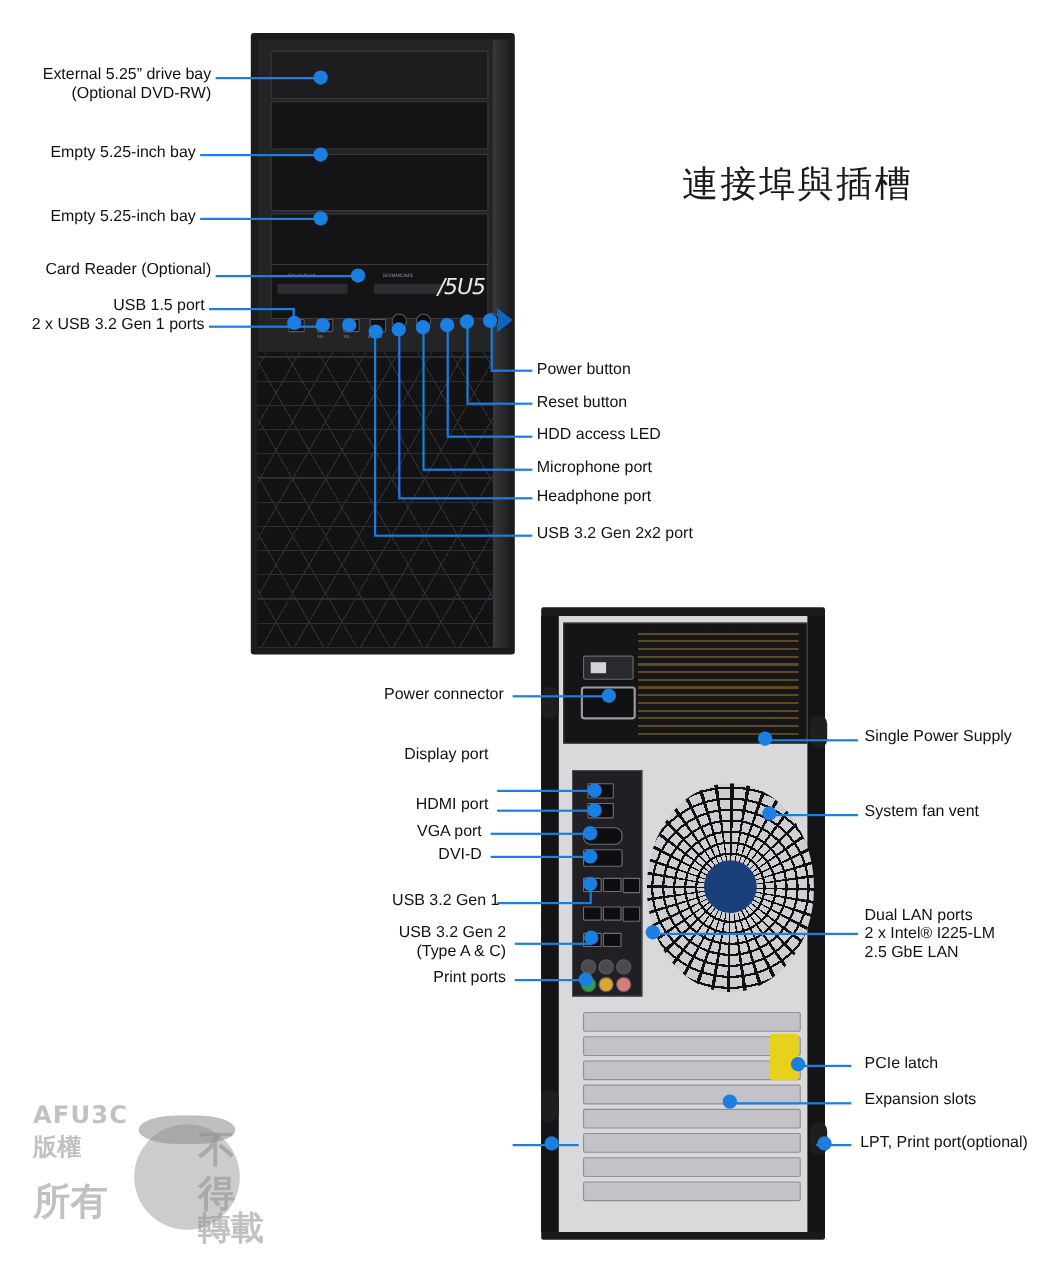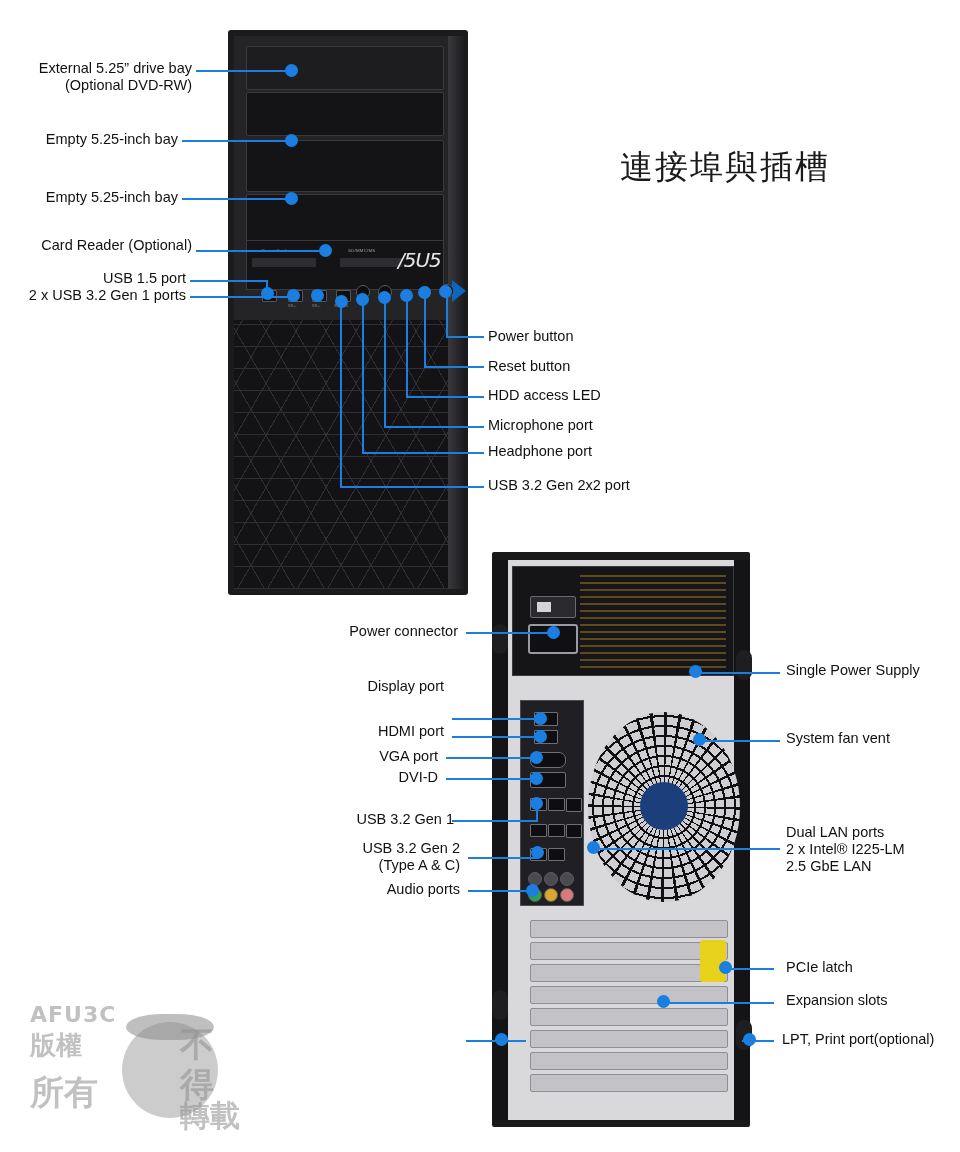--- a/index.html
+++ b/index.html
@@ -81,21 +81,21 @@
   .fan-hub{position:absolute;left:640px;top:782px;width:48px;height:48px;border-radius:50%;background:#1b3f7a;}
   .slots{position:absolute;left:530px;top:920px;width:196px;height:188px;}
   .slot{position:absolute;left:0;width:196px;height:16px;background:#c2c2c7;border:1px solid #8e8e95;border-radius:2px;}
   .pcie-latch{position:absolute;left:700px;top:940px;width:26px;height:42px;background:#e8d11a;border-radius:3px;}
   .thumb{position:absolute;width:16px;height:30px;border-radius:8px;background:#1e1e21;}
 
   
   .wm{position:absolute;left:30px;top:1000px;width:230px;height:130px;pointer-events:none;}
   .wm-txt{position:absolute;font-family:"DejaVu Sans",sans-serif;font-weight:bold;color:#8f8f8f;opacity:.55;}
   .wm-a{left:0px;top:2px;font-size:22px;letter-spacing:1px;}
-  .wm-b{left:0px;top:28px;font-size:26px;}
+  .wm-b{left:0px;top:28px;font-size:22px;}
   .wm-c{left:0px;top:70px;font-size:34px;}
   .wm-d{left:150px;top:22px;font-size:34px;}
   .wm-e{left:150px;top:62px;font-size:34px;}
   .wm-f{left:150px;top:96px;font-size:30px;}
   .wm-circ{position:absolute;left:92px;top:22px;width:96px;height:96px;border-radius:50%;
            background:#9a9a9a;opacity:.5;}
   .wm-hat{position:absolute;left:96px;top:14px;width:88px;height:26px;border-radius:44px/16px;background:#8a8a8a;opacity:.55;}
 </style>
 </head>
 <body>
@@ -308,21 +308,21 @@
   </div>
 
   <div class="lbl r" style="left:250px;top:623px;width:208px;">Power connector</div>
   <div class="lbl r" style="left:250px;top:678px;width:194px;">Display port</div>
   <div class="lbl r" style="left:250px;top:723px;width:194px;">HDMI port</div>
   <div class="lbl r" style="left:250px;top:748px;width:188px;">VGA port</div>
   <div class="lbl r" style="left:250px;top:769px;width:188px;">DVI-D</div>
   <div class="lbl r" style="left:260px;top:811px;width:194px;">USB 3.2 Gen 1</div>
   <div class="lbl r" style="left:250px;top:840px;width:210px;">USB 3.2 Gen 2
 (Type A &amp; C)</div>
-  <div class="lbl r" style="left:250px;top:881px;width:210px;">Audio ports</div>
+  <div class="lbl r" style="left:250px;top:881px;width:210px;">Print ports</div>
 
   <div class="lbl l" style="left:786px;top:662px;width:180px;">Single Power Supply</div>
   <div class="lbl l" style="left:786px;top:730px;width:180px;">System fan vent</div>
   <div class="lbl l" style="left:786px;top:824px;width:180px;">Dual LAN ports
 2 x Intel® I225-LM
 2.5 GbE LAN</div>
   <div class="lbl l" style="left:786px;top:959px;width:180px;">PCIe latch</div>
   <div class="lbl l" style="left:786px;top:992px;width:180px;">Expansion slots</div>
   <div class="lbl l" style="left:782px;top:1031px;width:190px;">LPT, Print port(optional)</div>
 

